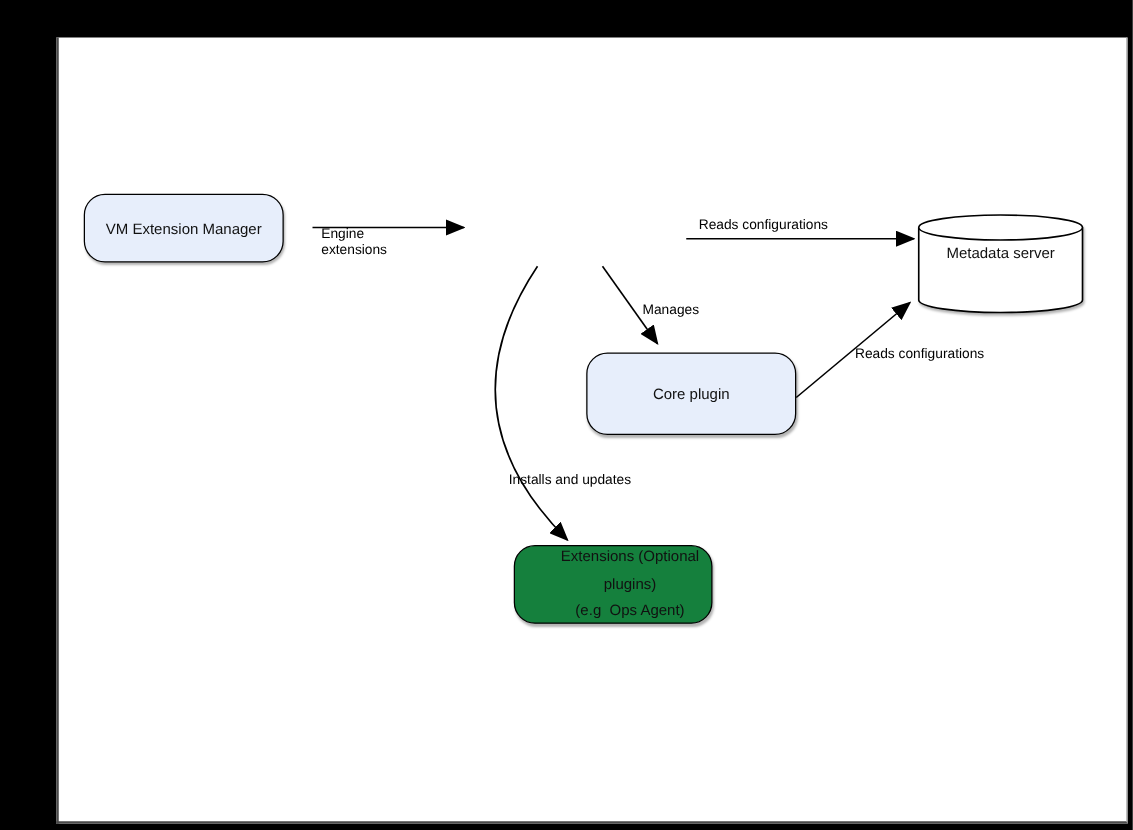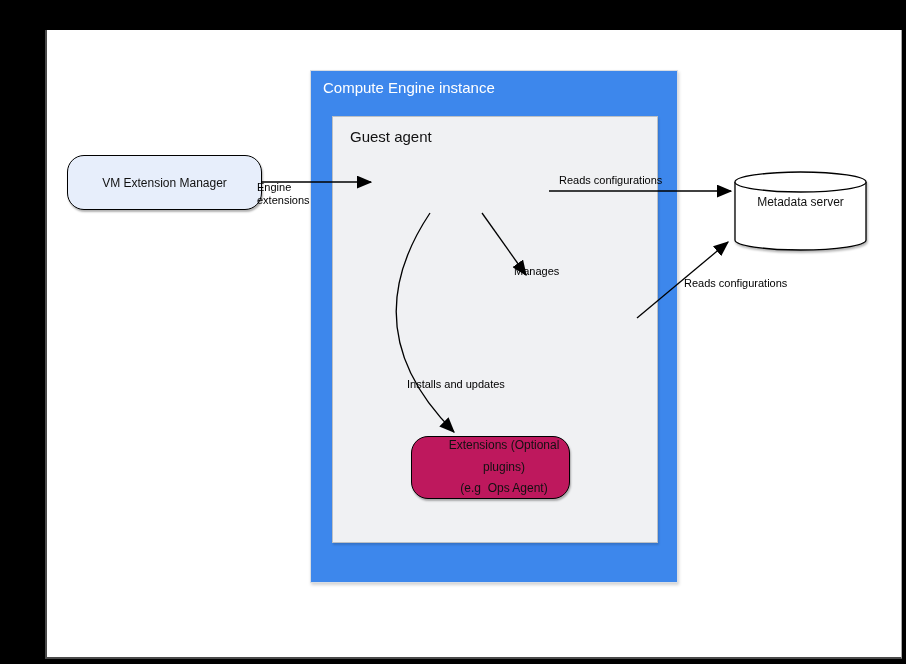--- a/index.html
+++ b/index.html
@@ -64,21 +64,21 @@
     align-items: center;
     justify-content: center;
     text-align: center;
     font-size: 12px;
     color: #111;
     box-sizing: border-box;
     box-shadow: 1px 2px 2px rgba(0,0,0,0.30);
     z-index: 10;
   }
   .node.yellow {
-    background: #be185d;
+    background: #15803d;
     white-space: pre-wrap;
     line-height: 1.8;
     padding-left: 27px;
   }
   .cyl-label {
     position: absolute;
     left: 688px; top: 165px;
     width: 131px;
     text-align: center;
     font-size: 12px;
@@ -88,39 +88,33 @@
   .edge-label {
     position: absolute;
     font-size: 11px;
     color: #000;
     line-height: 13px;
     white-space: pre-line;
     z-index: 10;
   }
   .lbl-manage   { left: 210px; top: 151px; }
   .lbl-reads1   { left: 512px; top: 144px; }
-  .lbl-manages  { left: 467px; top: 212px; margin-top: 23px; }
+  .lbl-manages  { left: 467px; top: 212px; }
   .lbl-installs { left: 360px; top: 332px; margin-top: 16px; }
   .lbl-reads2   { left: 637px; top: 247px; }
-  .n-vm    { left: 20px;  top: 125px; width: 195px; height: 55px; }
+  .n-vm    { left: 20px;  top: 125px; width: 160px; height: 55px; }
   .n-gam   { left: 326px; top: 119px; width: 176px; height: 64px; }
   .n-core  { left: 422px; top: 252px; width: 168px; height: 66px; }
   .n-ext   { left: 364px; top: 406px; width: 159px; height: 63px; }
 </style>
 </head>
 <body>
 
 <div class="canvas">
 
-  <div class="blue-box">
-    <div class="blue-title">Compute Engine instance</div>
-    <div class="gray-box">
-      <div class="gray-title">Guest agent</div>
-    </div>
-  </div>
 
   <svg class="edges" viewBox="0 0 854 627" xmlns="http://www.w3.org/2000/svg">
     <defs>
       <marker id="arr" viewBox="0 0 12 10" refX="11" refY="5" markerWidth="12" markerHeight="10" orient="auto-start-reverse">
         <path d="M0,0 L12,5 L0,10 z" fill="#000"></path>
       </marker>
       <filter id="ds" x="-20%" y="-20%" width="140%" height="140%">
         <feDropShadow dx="1" dy="2" stdDeviation="1" flood-opacity="0.3"></feDropShadow>
       </filter>
     </defs>
@@ -133,20 +127,21 @@
 
     <g filter="url(#ds)">
       <path d="M688,152 L688,210 a65.5,10 0 0 0 131,0 L819,152" fill="#ffffff" stroke="#000" stroke-width="1.3"></path>
       <ellipse cx="753.5" cy="152" rx="65.5" ry="10" fill="#ffffff" stroke="#000" stroke-width="1.3"></ellipse>
     </g>
   </svg>
 
   <div class="node n-vm">VM Extension Manager</div>
 
 
+  <div class="node n-core">Core plugin</div>
 
   <div class="node yellow n-ext">Extensions (Optional plugins)
 (e.g  Ops Agent)</div>
 
   <div class="cyl-label">Metadata server</div>
 
   <div class="edge-label lbl-manage">Engine
 extensions</div>
 
   <div class="edge-label lbl-reads1">Reads configurations</div>

